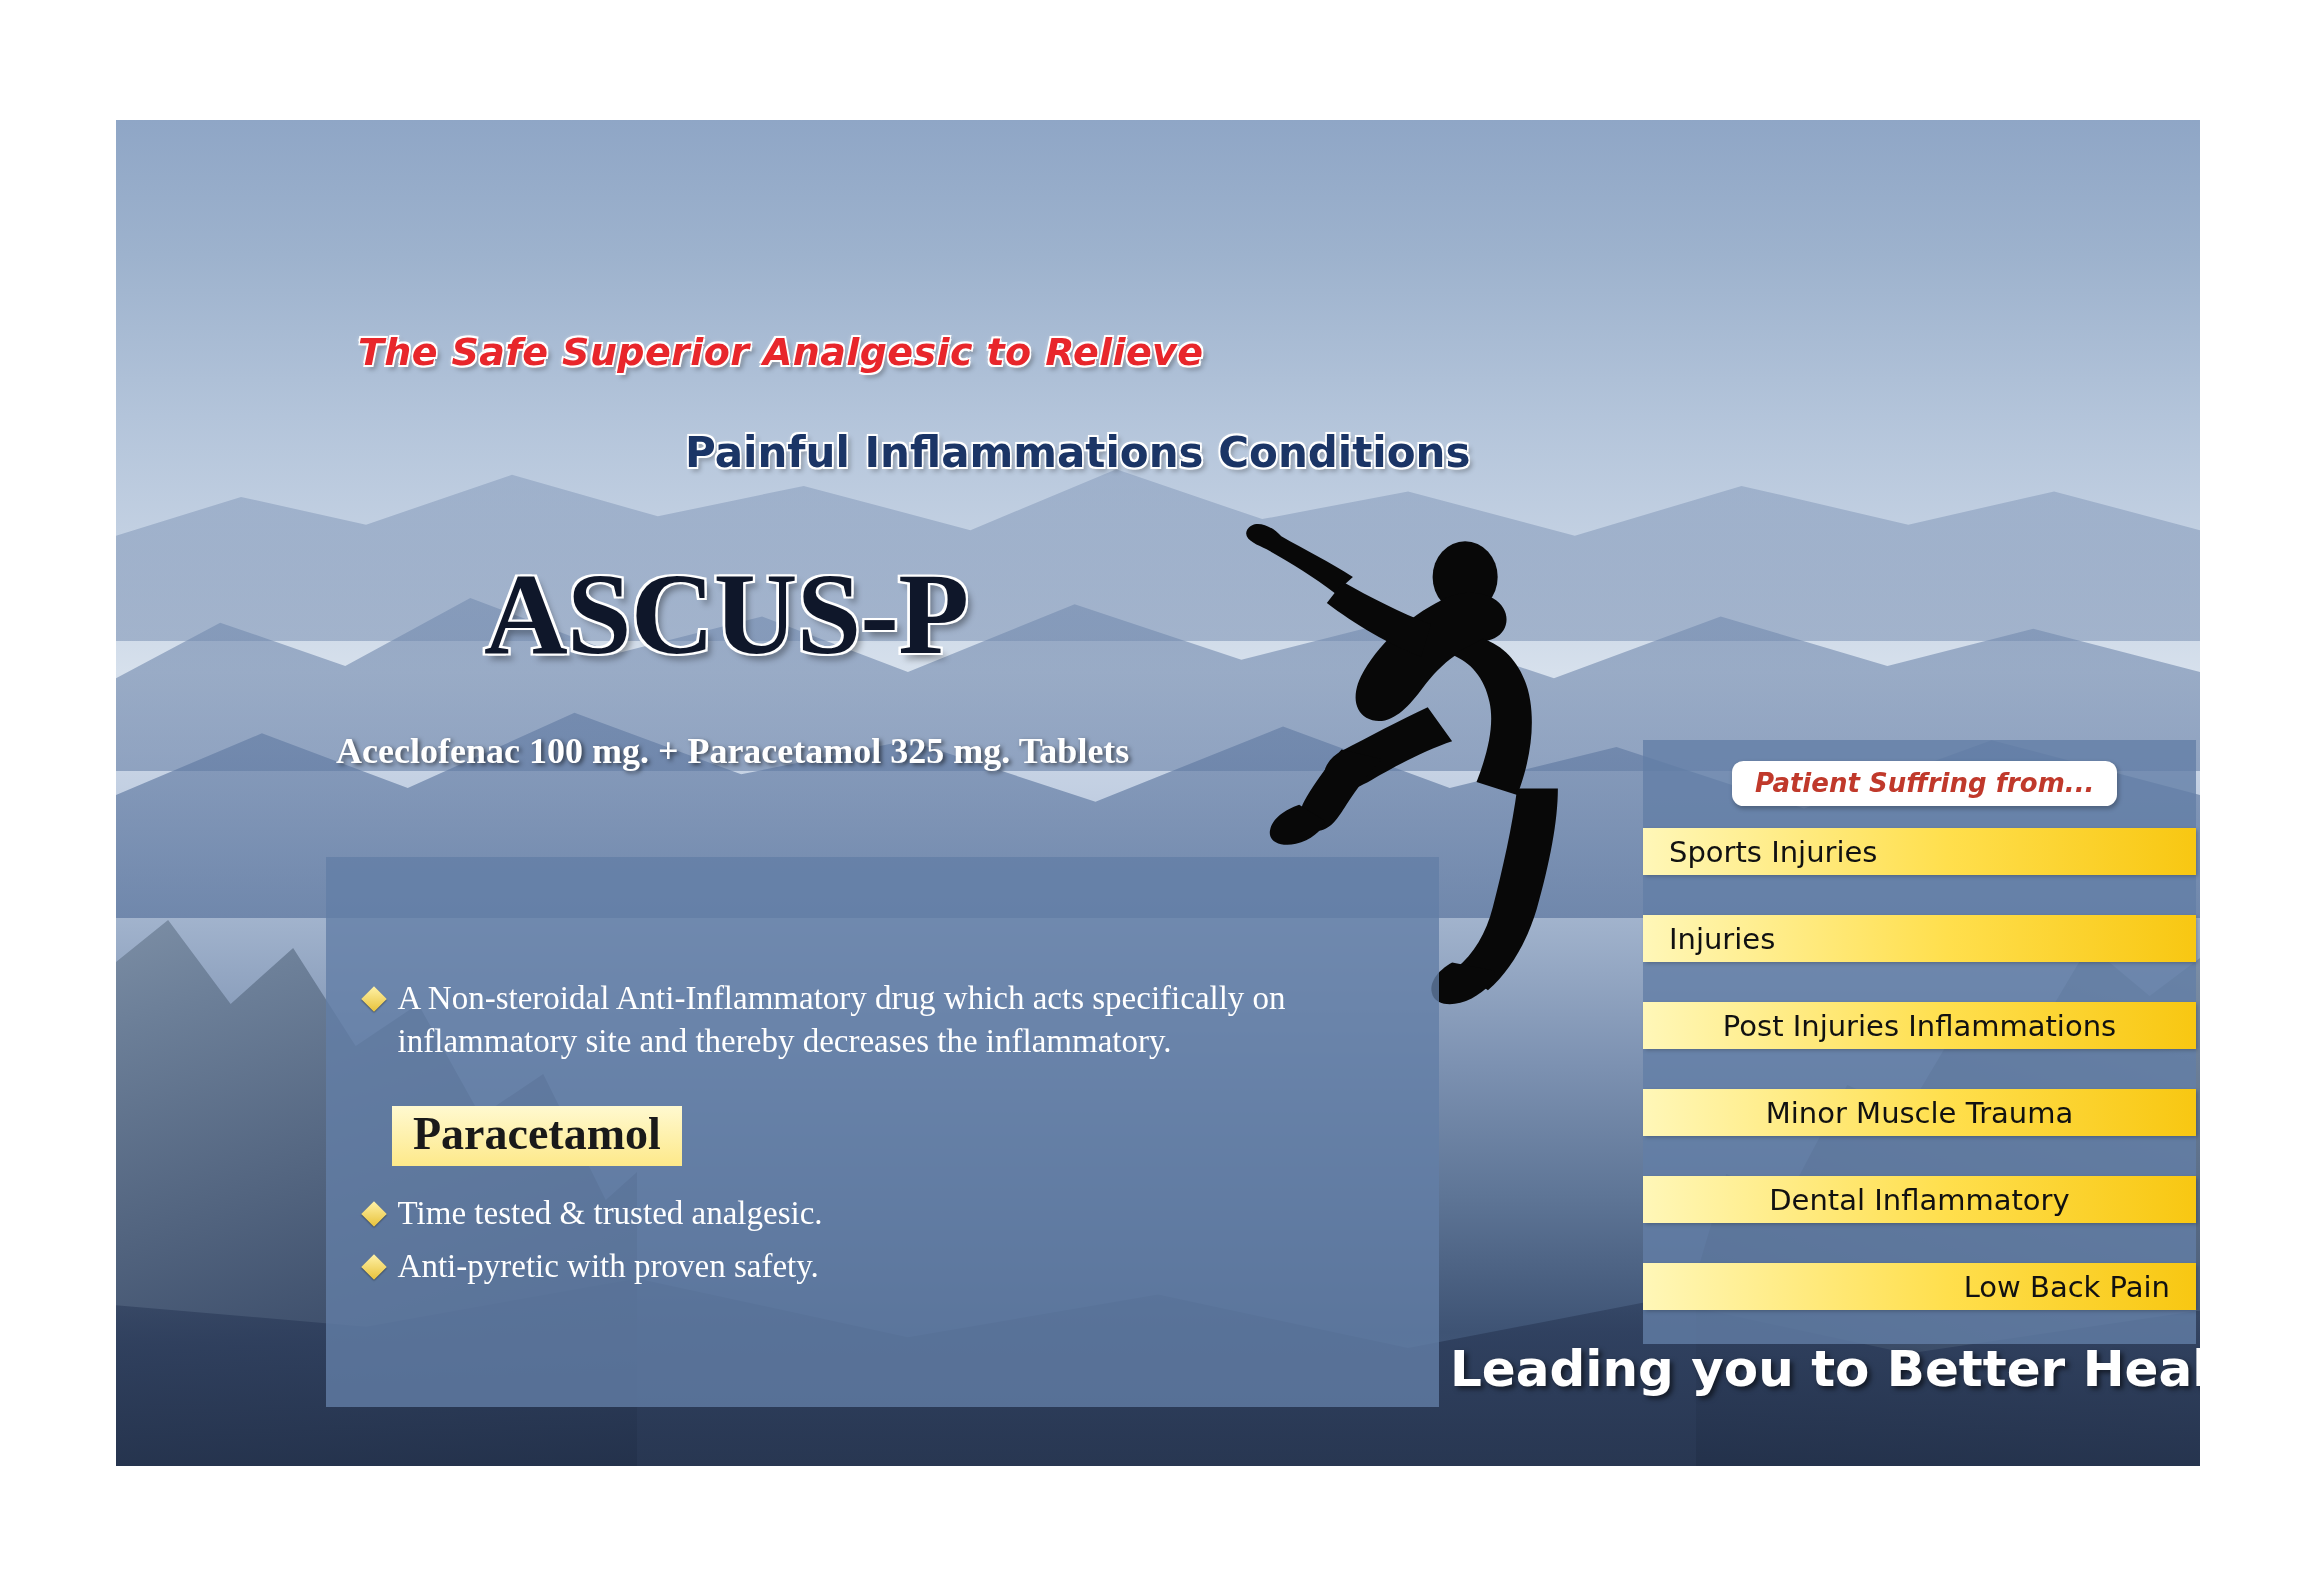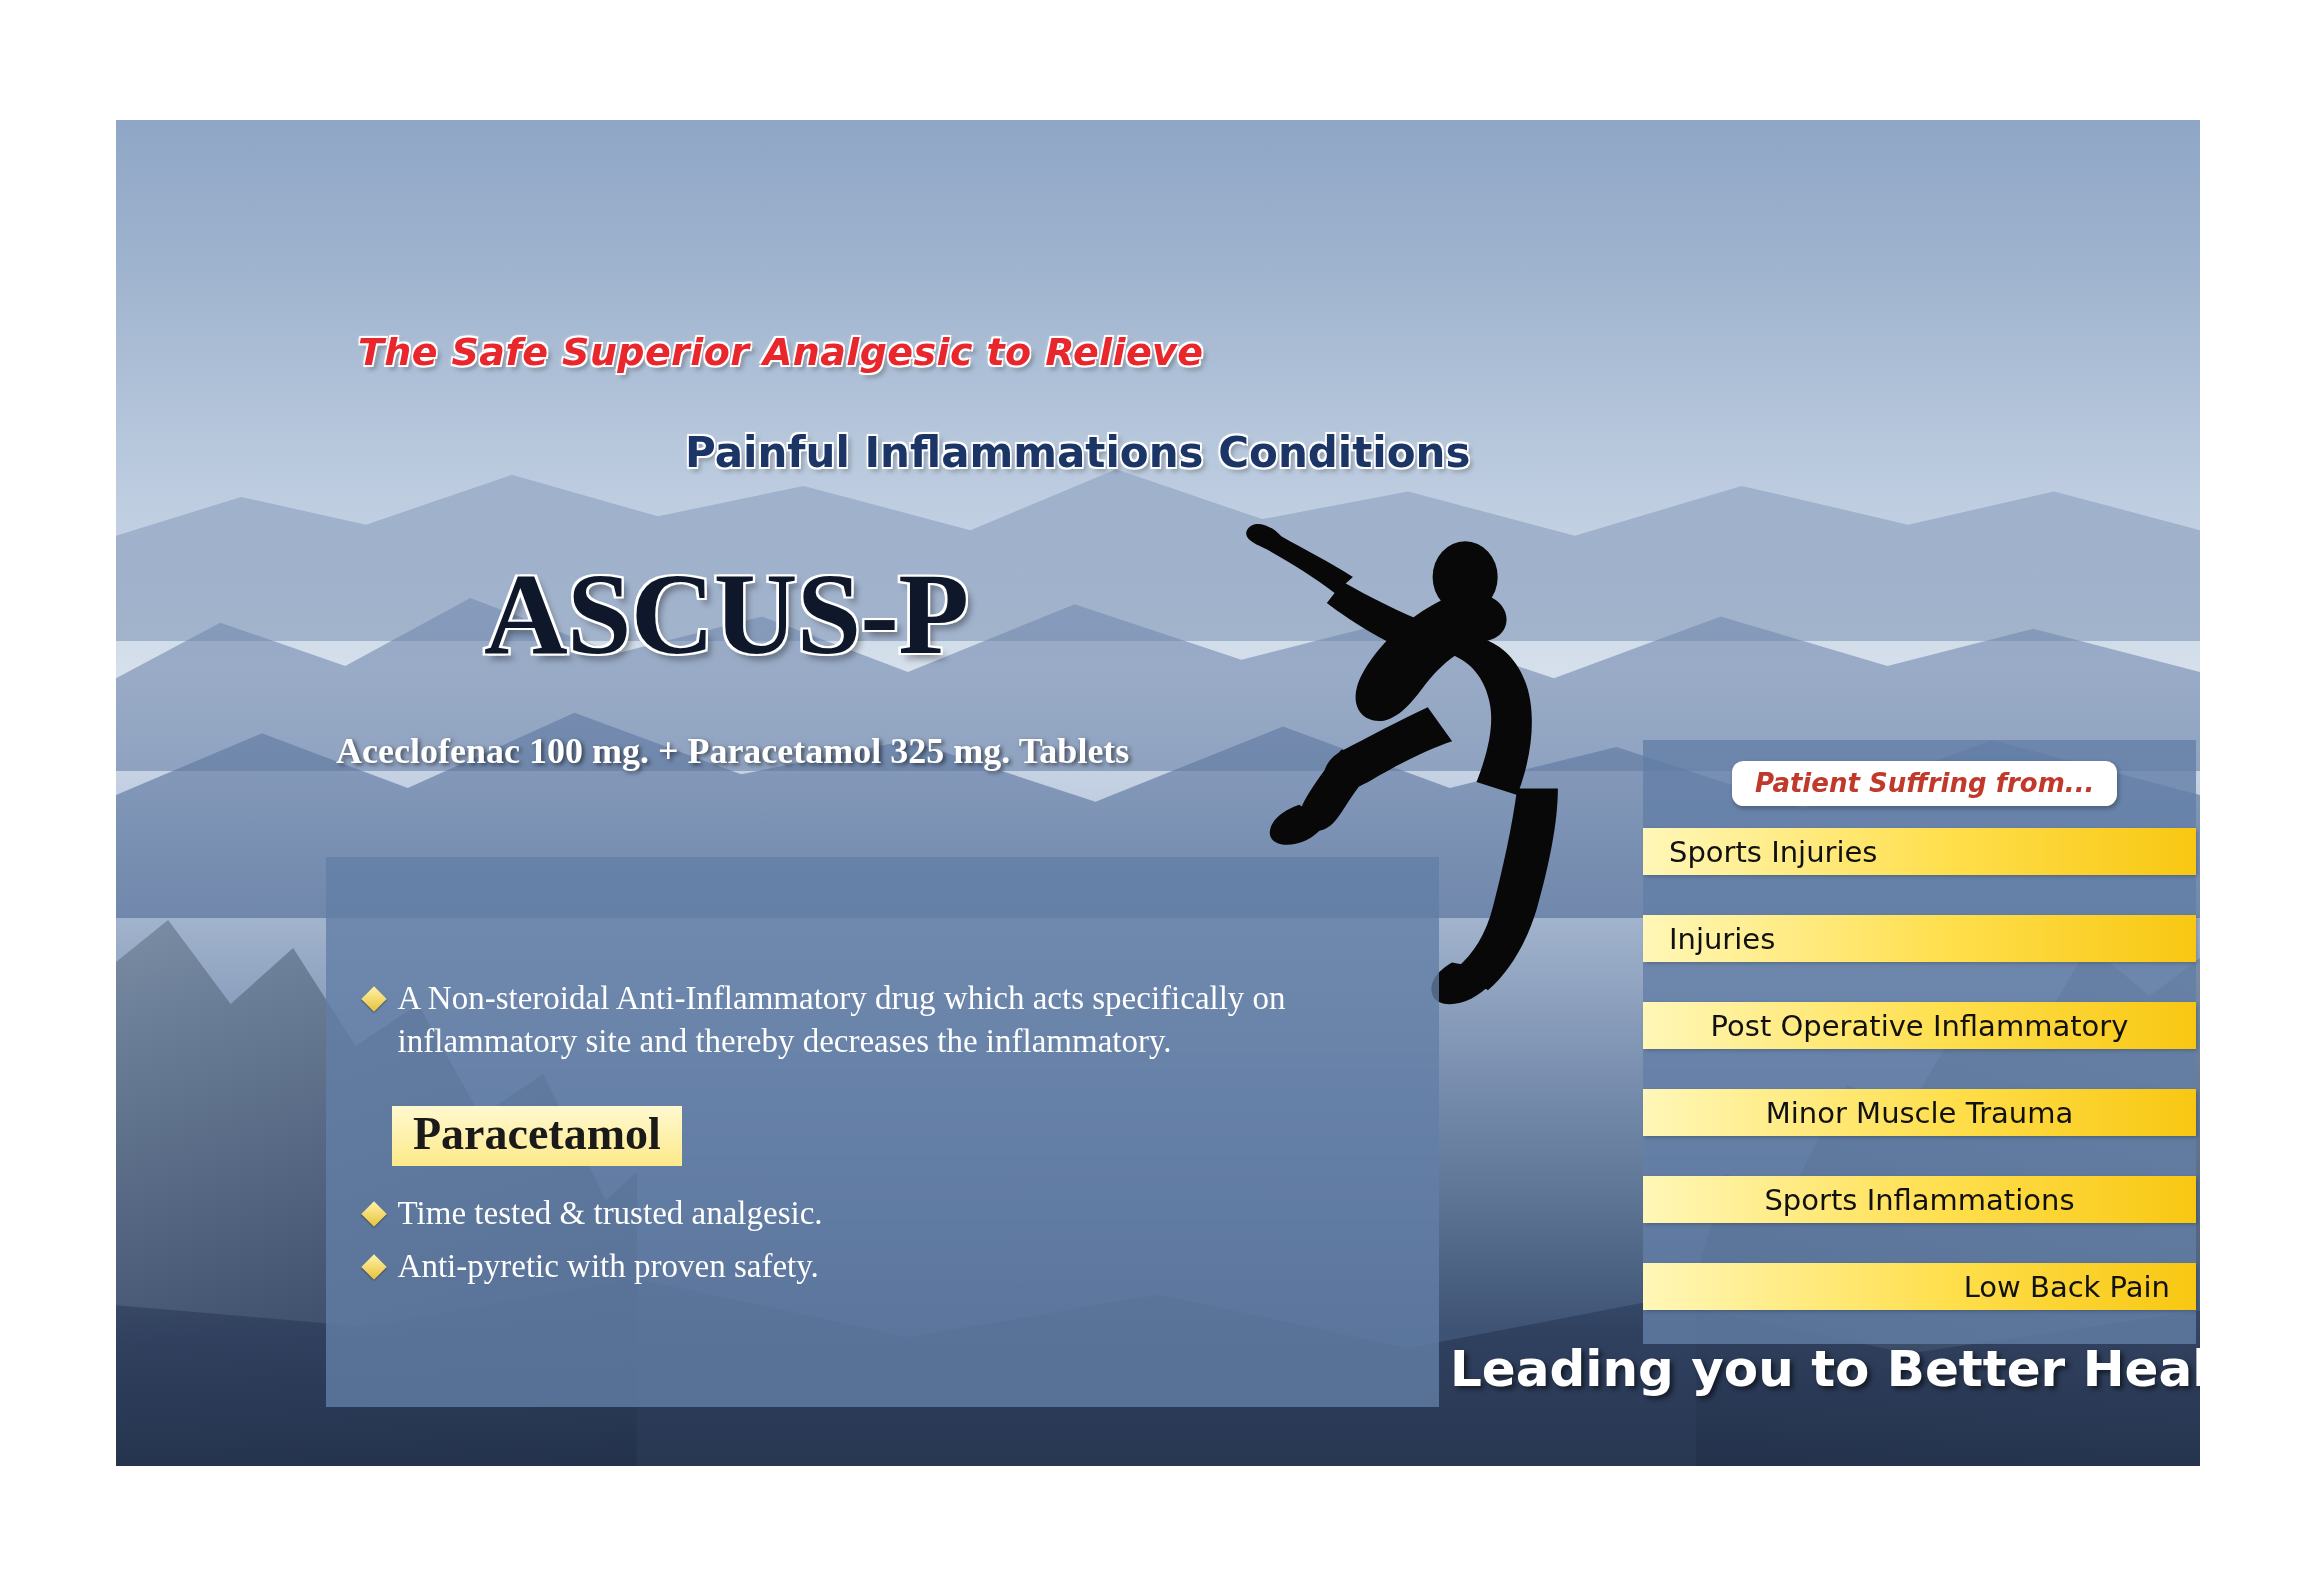--- a/index.html
+++ b/index.html
@@ -357,27 +357,27 @@
   <div class="indication-panel">
     <div class="patient-header">Patient Suffring from...</div>
     <div class="ind-list">
       <div class="ind-item a-left">
         <span>Sports Injuries</span>
       </div>
       <div class="ind-item a-left">
         <span>Injuries</span>
       </div>
       <div class="ind-item a-center">
-        <span>Post Operative Inflammatory</span>
+        <span>Post Injuries Inflammations</span>
       </div>
       <div class="ind-item a-center">
         <span>Minor Muscle Trauma</span>
       </div>
       <div class="ind-item a-center">
-        <span>Sports Inflammations</span>
+        <span>Dental Inflammatory</span>
       </div>
       <div class="ind-item a-right">
         <span>Low Back Pain</span>
       </div>
     </div>
   </div>
 
   <div class="tagline">Leading you to Better Health</div>
 
 </div>

